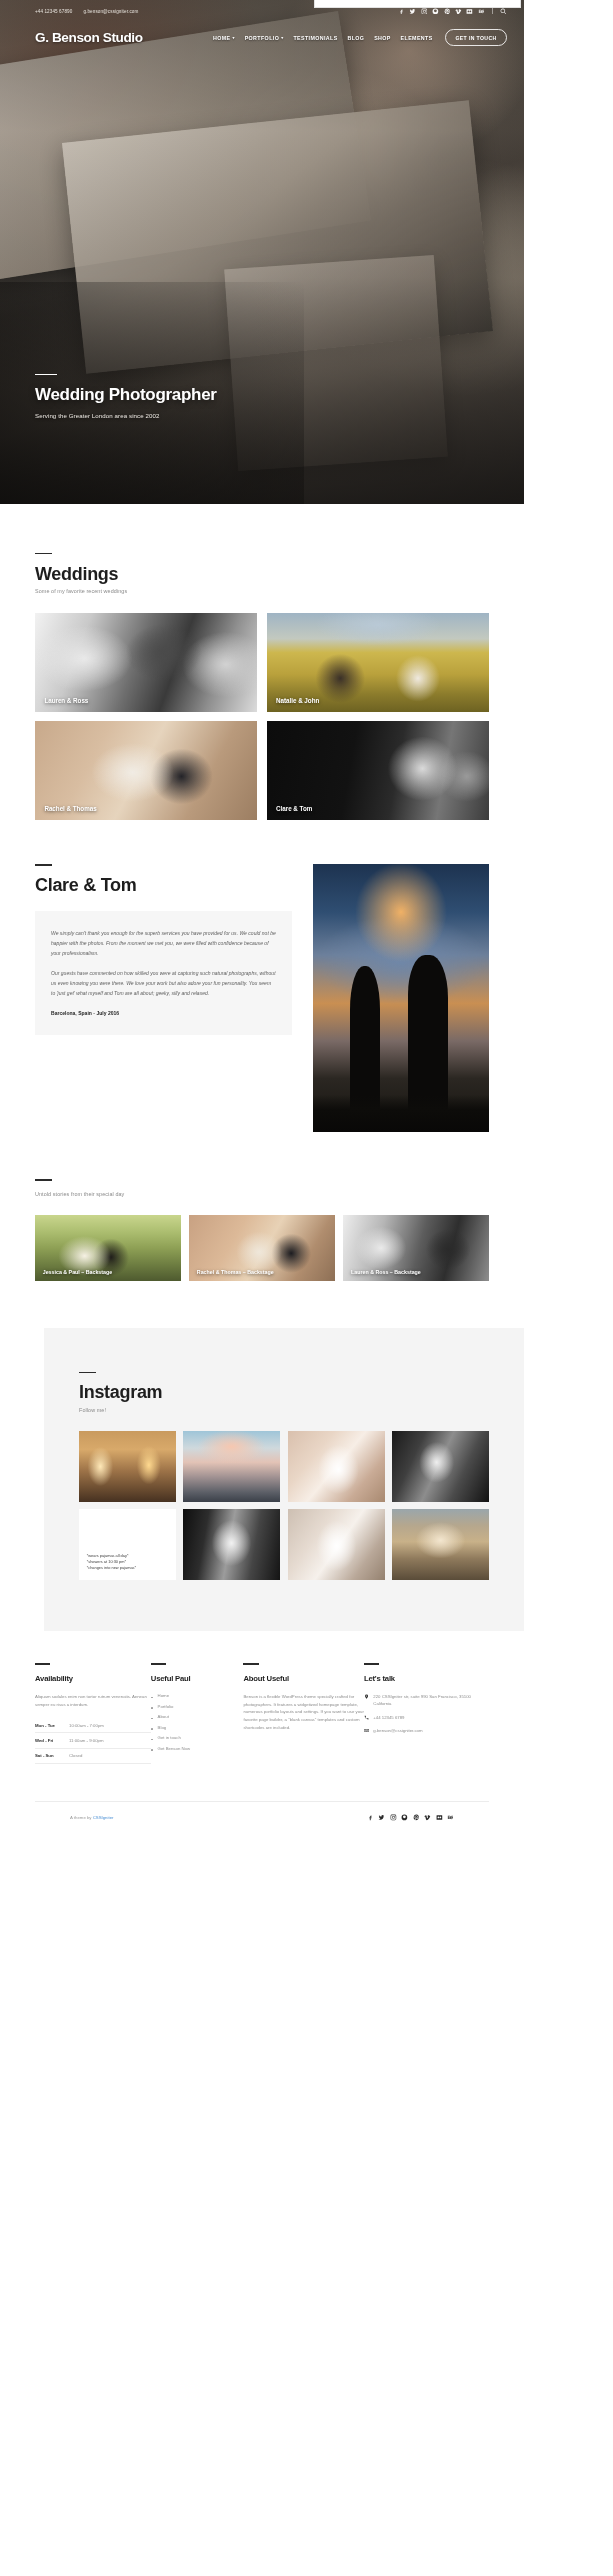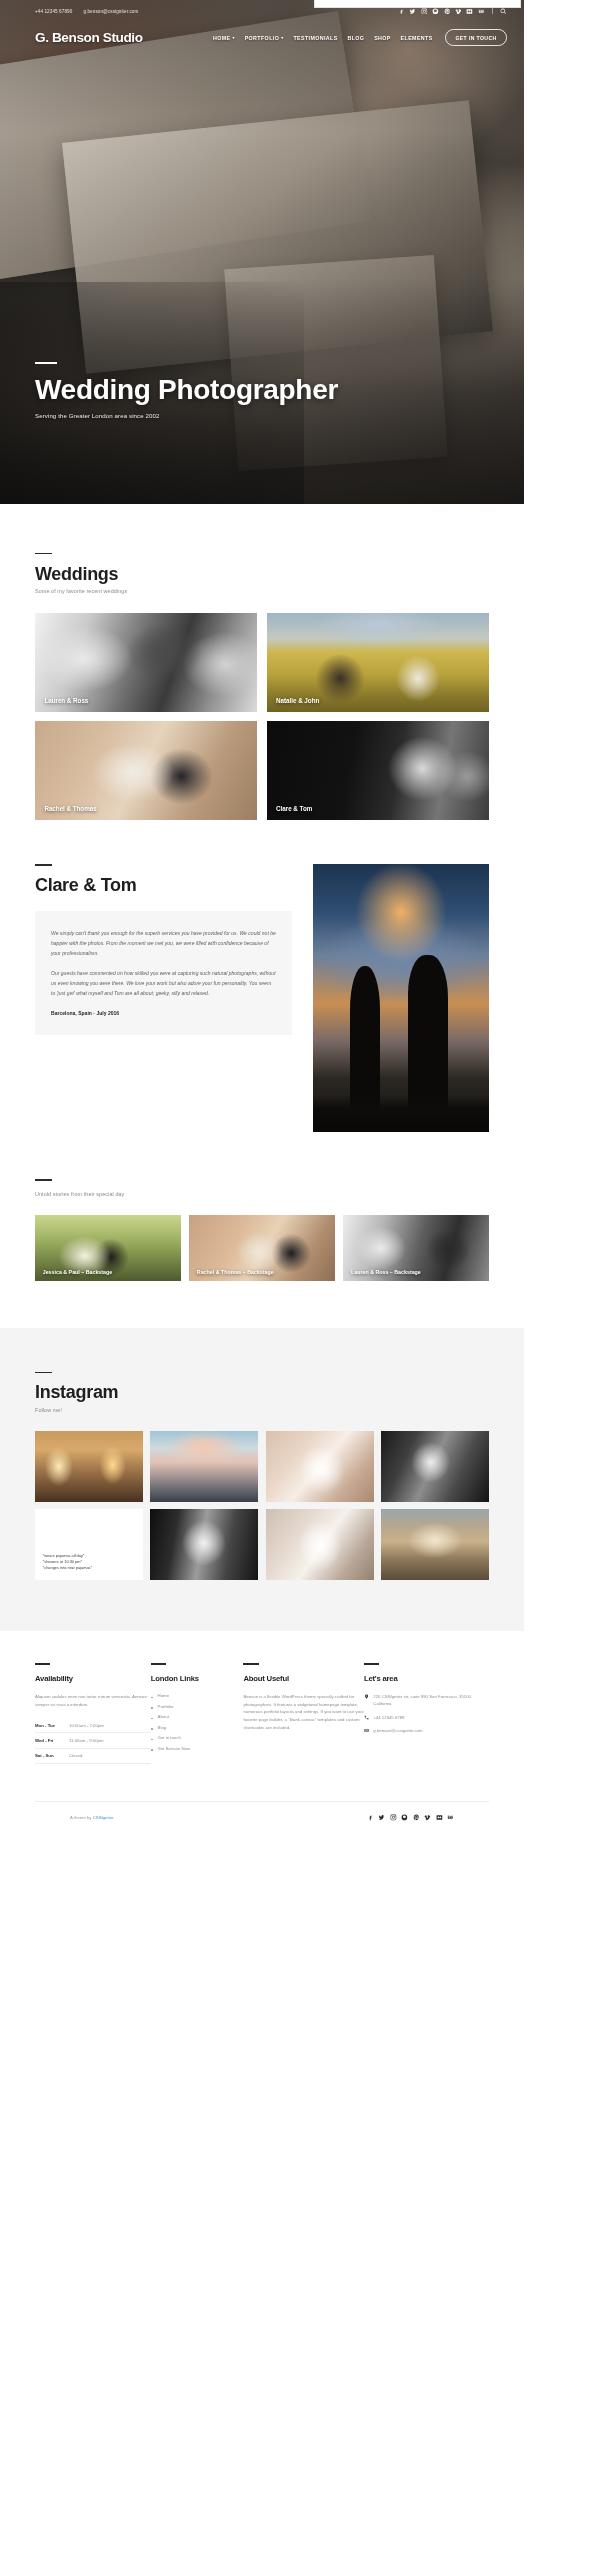--- a/index.html
+++ b/index.html
@@ -118,21 +118,21 @@
     color:#fff; text-transform:uppercase; white-space:nowrap;
     margin-left:2.6px;
   }
 
   
   .hero-text {
     position:absolute; left:35px; bottom:85px; z-index:7;
   }
   .hero-rule { width:22px; height:1.7px; background:#ffffff; margin-bottom:11px; }
   .hero-title {
-    font-size:28px; font-weight:700; color:#ffffff;
+    font-size:17px; font-weight:700; color:#ffffff;
     letter-spacing:-0.3px; line-height:1.05;
     text-shadow:0 1.7px 6.8px rgba(0,0,0,.55);
   }
   .hero-sub {
     margin-top:7.7px; font-size:6.1px; color:#f0ece6; letter-spacing:0.1px;
     text-shadow:0 0.9px 2.6px rgba(0,0,0,.55);
   }
 
   
   .section { padding:0 35px; }
@@ -250,21 +250,21 @@
       linear-gradient(120deg,#c8a182 0%,#dcb998 32%,#e8d2b6 52%,#b08d6e 78%,#8d6f55 100%);
   }
   .ph-bk3 {
     background:
       radial-gradient(ellipse 28% 52% at 26% 50%, #eaeaea 0%, rgba(234,234,234,0) 62%),
       radial-gradient(ellipse 24% 48% at 72% 52%, #2a2a2a 0%, rgba(42,42,42,0) 64%),
       linear-gradient(105deg,#ededed 0%,#b6b6b6 26%,#5d5d5d 52%,#2e2e2e 72%,#8e8e8e 100%);
   }
 
   
-  .insta-wrap { background:#f4f4f4; margin-top:47px; padding:44px 0 51px 0; }
+  .insta-wrap { background:#f4f4f4; margin-top:47px; padding:44px 0 51px 0;margin-left:44px; }
   .insta-grid {
     margin-top:18px;
     display:grid; grid-template-columns:repeat(4,1fr); gap:7.7px;
   }
   .ig { height:71px; position:relative; overflow:hidden; background:#ddd; }
   .ig-1 {
     background:
       radial-gradient(ellipse 22% 46% at 22% 50%, #ffe9b8 0%, rgba(255,233,184,0) 60%),
       radial-gradient(ellipse 20% 44% at 72% 48%, #ffd98f 0%, rgba(255,217,143,0) 62%),
       linear-gradient(to bottom,#c99a5e 0%,#d8a96a 26%,#9d7348 56%,#6a4c30 82%,#463121 100%);
@@ -552,40 +552,40 @@
           </div>
           <div class="f-hours-row">
             <span class="d">Sat - Sun</span>
             <span class="t">Closed</span>
           </div>
         </div>
       </div>
 
       <div>
         <div class="f-rule"></div>
-        <div class="f-title">London Links</div>
+        <div class="f-title">Useful Paul</div>
         <ul class="f-links">
           <li>Home</li>
           <li>Portfolio</li>
           <li>About</li>
           <li>Blog</li>
           <li>Get in touch</li>
           <li>Get Benson Now</li>
         </ul>
       </div>
 
       <div>
         <div class="f-rule"></div>
         <div class="f-title">About Useful</div>
         <div class="f-body">Benson is a flexible WordPress theme specially crafted for photographers. It features a widgetized homepage template, numerous portfolio layouts and settings. If you want to use your favorite page builder, a "blank canvas" templates and custom shortcodes are included.</div>
       </div>
 
       <div>
         <div class="f-rule"></div>
-        <div class="f-title">Let's area</div>
+        <div class="f-title">Let's talk</div>
         <ul class="f-contact">
           <li>
             <span class="f-ico">
                 <svg viewBox="0 0 24 24">
                   <path d="M12 2a7 7 0 0 0-7 7c0 5 7 13 7 13s7-8 7-13a7 7 0 0 0-7-7zm0 9.5A2.5 2.5 0 1 1 12 6.5a2.5 2.5 0 0 1 0 5z"></path>
                 </svg>
               </span>
             <span>220 CSSIgniter str, suite 990 San Francisco, 35100 California</span>
           </li>
           <li>

